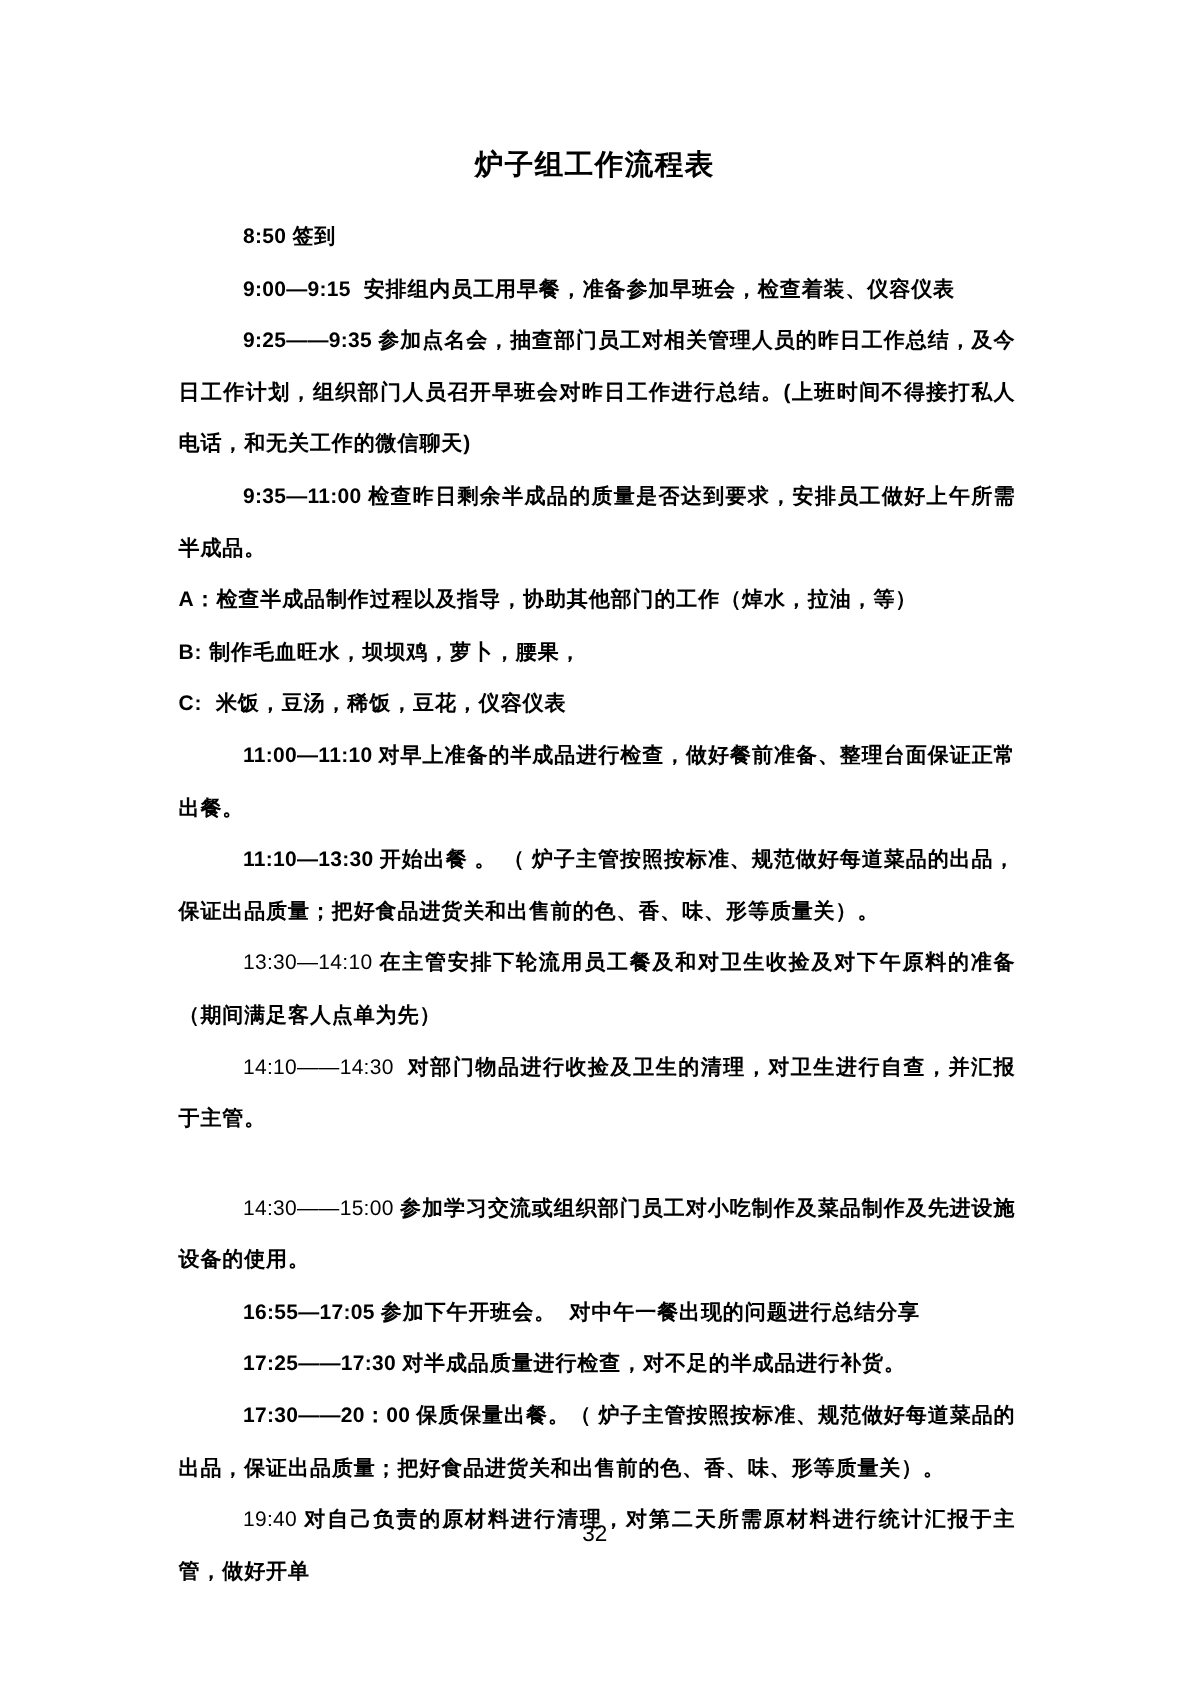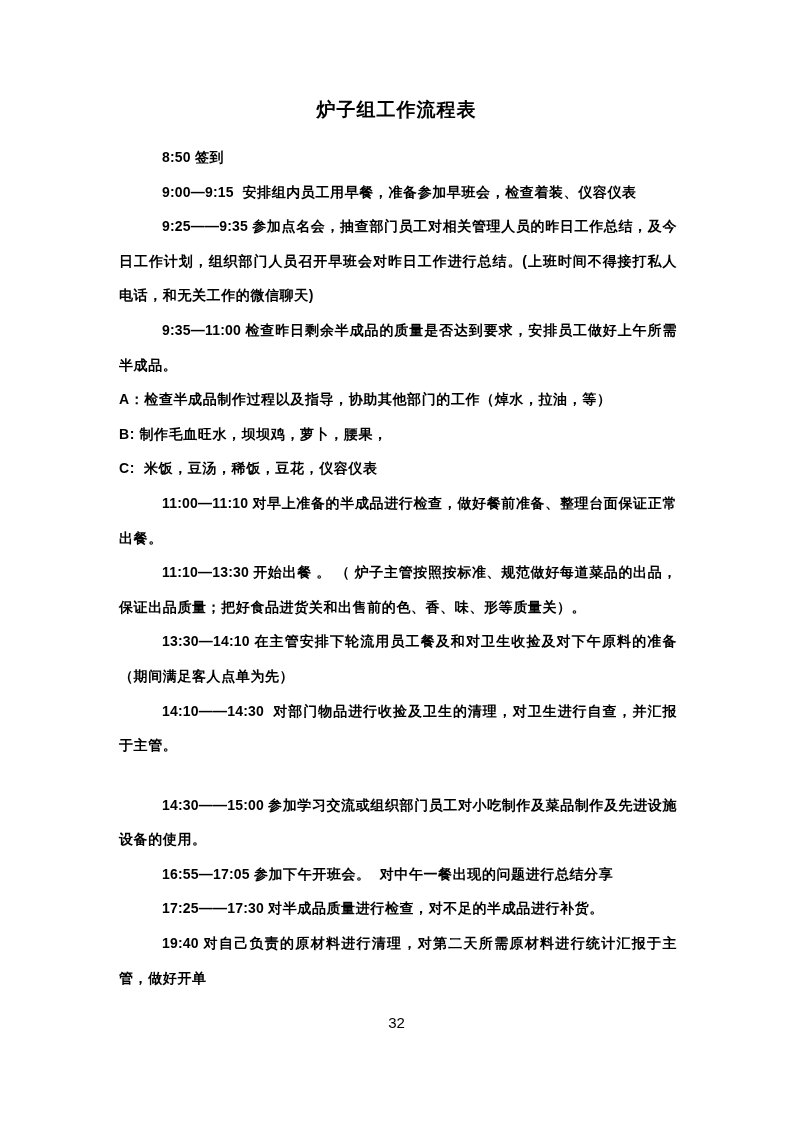--- a/index.html
+++ b/index.html
@@ -28,21 +28,21 @@
     font-weight:700;
     text-align:justify;
     letter-spacing:0.6px;
   }
   .entry {
     margin:0;
     white-space:pre-wrap;
   }
   .entry .time { letter-spacing:0.2px;padding-left:43px; }
   .entry .time.bold { font-weight:700; }
-  .entry .time.regular { font-weight:700; }
+  .entry .time.regular { font-weight:400; }
   .para-gap { height:25px; }
   .page-number {
     position:absolute;
     top:1014px; left:0; width:100%;
     text-align:center;
     font-size:15px;
     font-weight:400;
   }
 </style>
 </head>
@@ -59,16 +59,17 @@
       <p class="entry"><span>B: 制作毛血旺水，坝坝鸡，萝卜，腰果，</span></p>
       <p class="entry"><span>C:  米饭，豆汤，稀饭，豆花，仪容仪表</span></p>
       <p class="entry"><span class="time bold">11:00—11:10 </span><span>对早上准备的半成品进行检查，做好餐前准备、整理台面保证正常出餐。</span></p>
       <p class="entry"><span class="time bold">11:10—13:30 </span><span>开始出餐 。 （ 炉子主管按照按标准、规范做好每道菜品的出品，保证出品质量；把好食品进货关和出售前的色、香、味、形等质量关）。</span></p>
       <p class="entry"><span class="time regular">13:30—14:10 </span><span>在主管安排下轮流用员工餐及和对卫生收捡及对下午原料的准备（期间满足客人点单为先）</span></p>
       <p class="entry"><span class="time regular">14:10——14:30 </span><span> 对部门物品进行收捡及卫生的清理，对卫生进行自查，并汇报于主管。</span></p>
       <div class="para-gap"></div>
       <p class="entry"><span class="time regular">14:30——15:00 </span><span>参加学习交流或组织部门员工对小吃制作及菜品制作及先进设施设备的使用。</span></p>
       <p class="entry"><span class="time bold">16:55—17:05 </span><span>参加下午开班会。  对中午一餐出现的问题进行总结分享</span></p>
       <p class="entry"><span class="time bold">17:25——17:30 </span><span>对半成品质量进行检查，对不足的半成品进行补货。</span></p>
+      <p class="entry"><span class="time bold">17:30——20：00 </span><span>保质保量出餐。（ 炉子主管按照按标准、规范做好每道菜品的出品，保证出品质量；把好食品进货关和出售前的色、香、味、形等质量关）。</span></p>
       <p class="entry"><span class="time regular">19:40 </span><span>对自己负责的原材料进行清理，对第二天所需原材料进行统计汇报于主管，做好开单</span></p>
     </div>
   <div class="page-number">32</div>
 </div>
 
 </body></html>

